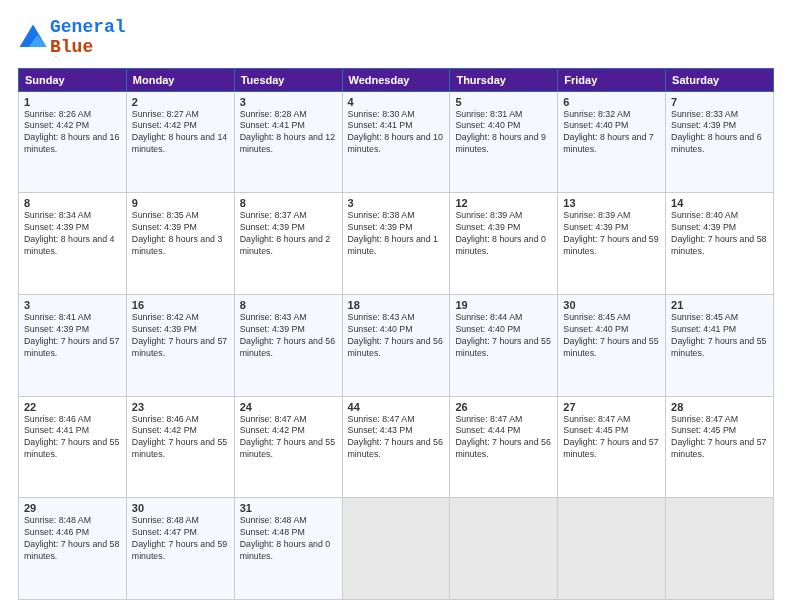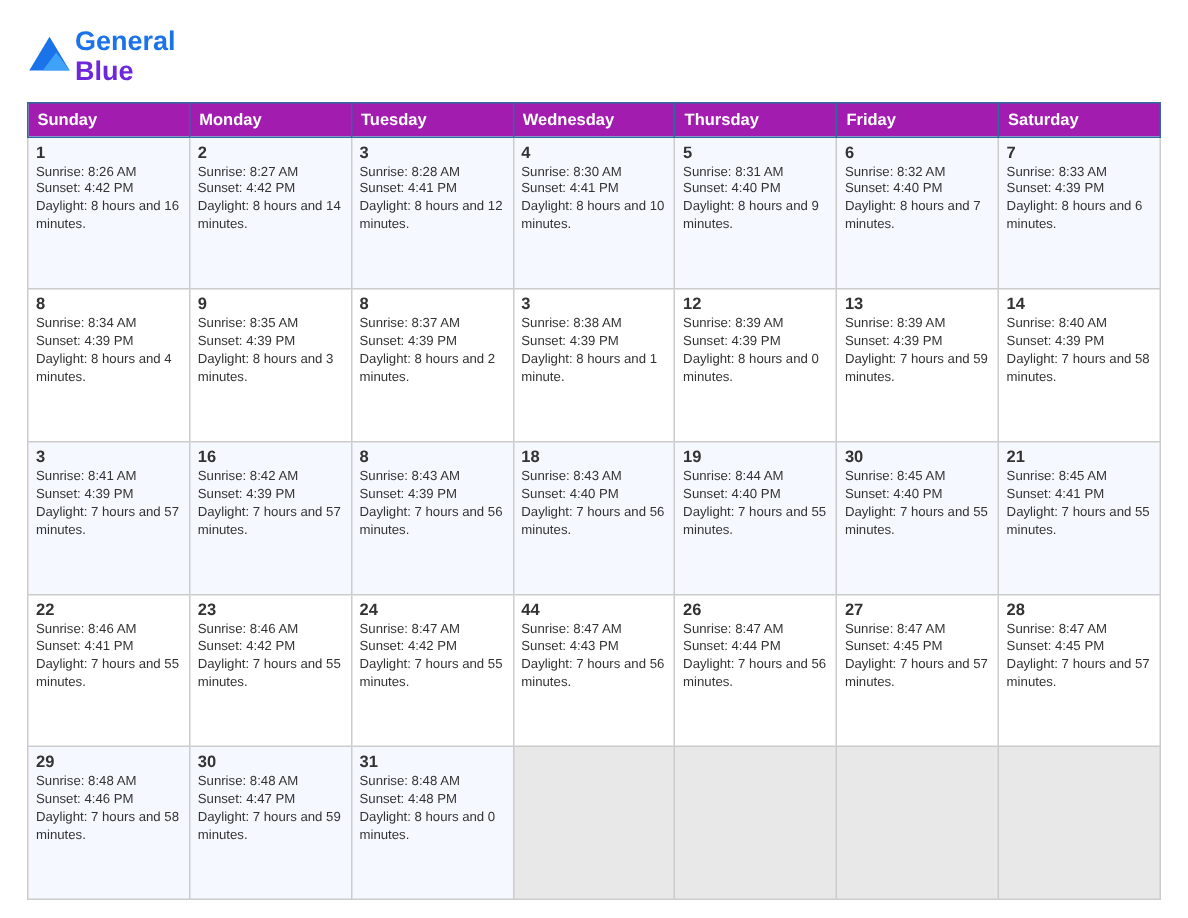--- a/index.html
+++ b/index.html
@@ -25,20 +25,21 @@
     }
     .logo {
       display: flex;
       align-items: center;
     }
     .logo-text {
       font-size: 18px;
       font-weight: bold;
       color: #333;
       line-height: 1.1;
+      font-family: Liberation Mono, monospace;
     }
     .logo-text span {
       color: #1a73e8;
     }
     .logo-icon {
       width: 30px;
       height: 30px;
       margin-right: 2px;
     }
     .title-block {
@@ -54,21 +55,21 @@
       font-size: 14px;
       color: #555;
     }
     .calendar-table {
       width: 100%;
       border-collapse: collapse;
       flex: 1;
       font-size: 9.5px;
     }
     .calendar-table thead tr th {
-      background: #a21caf;
+      background: #4c1d95;
       color: #fff;
       text-align: left;
       padding: 5px 6px;
       font-size: 11px;
       font-weight: bold;
       border: 1px solid #2e6aa0;
     }
     .calendar-table tbody tr td {
       border: 1px solid #ccc;
       vertical-align: top;
@@ -104,21 +105,21 @@
 
 <div class="page">
   <div class="header">
     <div class="logo">
       <svg class="logo-icon" viewBox="0 0 40 40">
         <polygon points="20,2 38,32 2,32" fill="#1a73e8"></polygon>
         <polygon points="26,16 38,32 14,32" fill="#4db6ff" opacity="0.7"></polygon>
       </svg>
       <div class="logo-text">
         <div><span>General</span></div>
-        <div style="color:#6d28d9">Blue</div>
+        <div style="color:#c2410c">Blue</div>
       </div>
     </div>
     <div class="title-block">
       <div class="main-title"></div>
       <div class="subtitle"></div>
     </div>
   </div>
 
   <table class="calendar-table">
     <thead>

